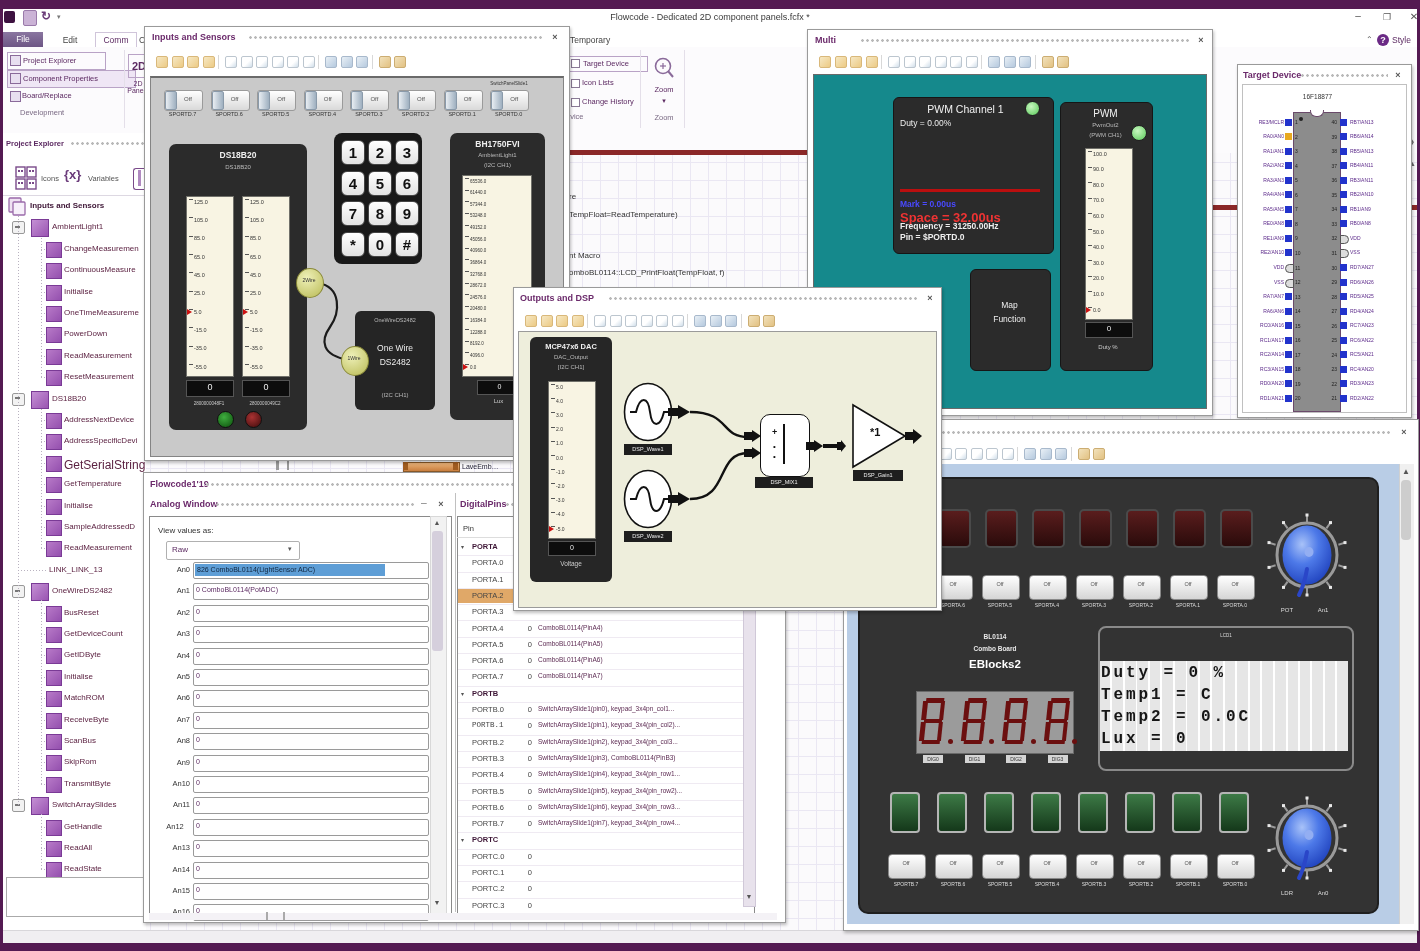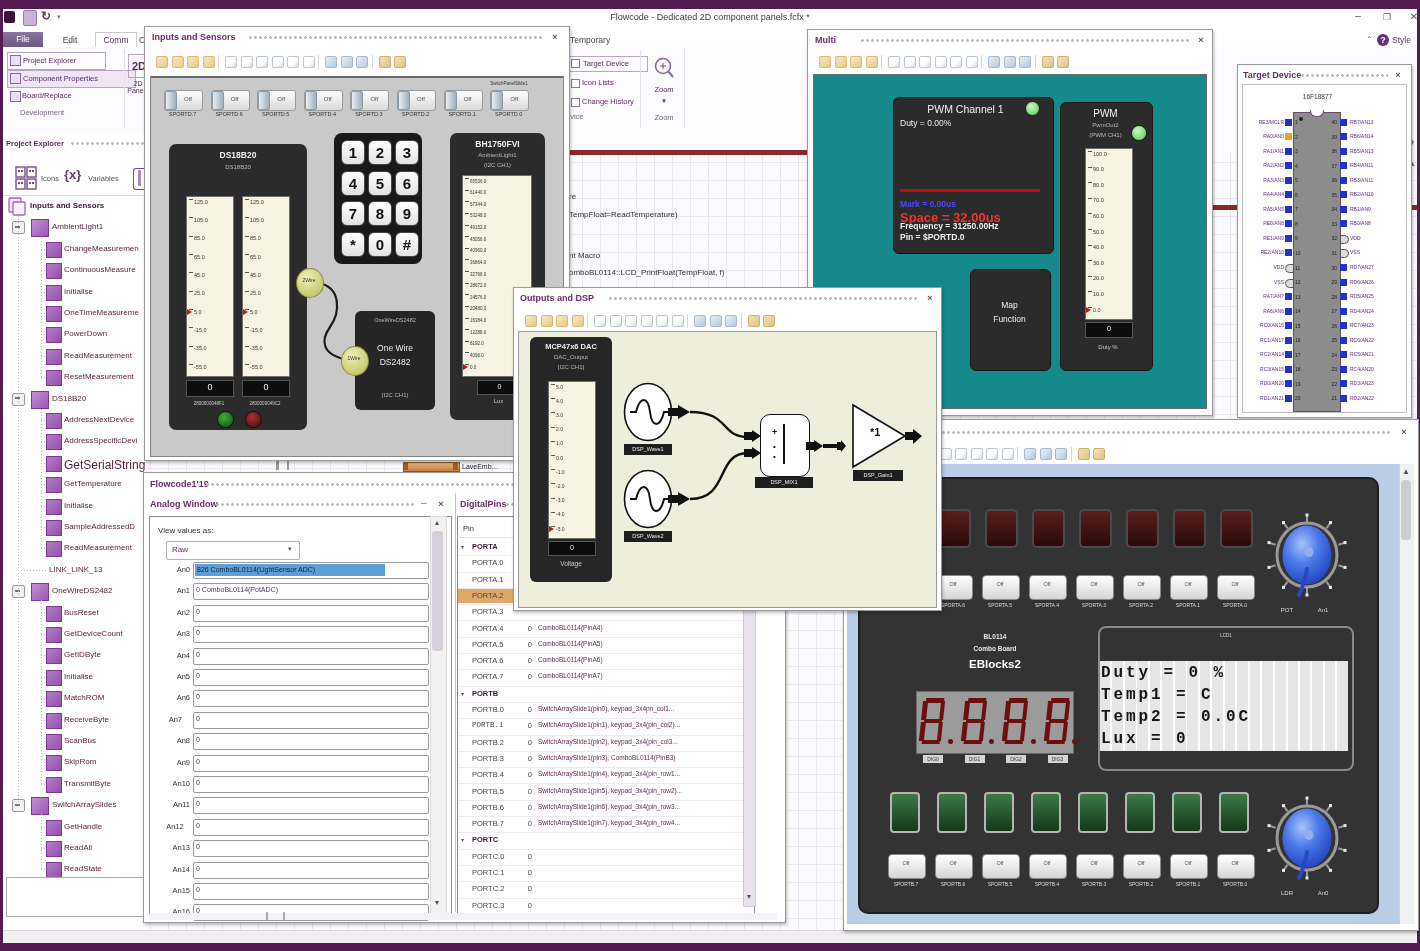--- a/index.html
+++ b/index.html
@@ -813,21 +813,21 @@
 <div class="ab" style="left:196px;top:629.2px;width:225px;height:9px;font-size:7px;color:#5c2a62;">0</div>
 <div class="ab" style="left:160px;top:650.6px;width:30px;height:9px;font-size:7.5px;color:#333;text-align:right;">An4</div>
 <div class="ab" style="left:193px;top:647.6px;width:234px;height:15px;background:#fff;border:1px solid #9a9a9a;border-radius:2px;overflow:hidden;"></div>
 <div class="ab" style="left:196px;top:650.6px;width:225px;height:9px;font-size:7px;color:#5c2a62;">0</div>
 <div class="ab" style="left:160px;top:672.0px;width:30px;height:9px;font-size:7.5px;color:#333;text-align:right;">An5</div>
 <div class="ab" style="left:193px;top:669.0px;width:234px;height:15px;background:#fff;border:1px solid #9a9a9a;border-radius:2px;overflow:hidden;"></div>
 <div class="ab" style="left:196px;top:672.0px;width:225px;height:9px;font-size:7px;color:#5c2a62;">0</div>
 <div class="ab" style="left:160px;top:693.4px;width:30px;height:9px;font-size:7.5px;color:#333;text-align:right;">An6</div>
 <div class="ab" style="left:193px;top:690.4px;width:234px;height:15px;background:#fff;border:1px solid #9a9a9a;border-radius:2px;overflow:hidden;"></div>
 <div class="ab" style="left:196px;top:693.4px;width:225px;height:9px;font-size:7px;color:#5c2a62;">0</div>
-<div class="ab" style="left:152px;top:714.8px;width:30px;height:9px;font-size:7.5px;color:#333;text-align:right;">An7</div>
+<div class="ab" style="left:160px;top:714.8px;width:30px;height:9px;font-size:7.5px;color:#333;text-align:right;">An7</div>
 <div class="ab" style="left:193px;top:711.8px;width:234px;height:15px;background:#fff;border:1px solid #9a9a9a;border-radius:2px;overflow:hidden;"></div>
 <div class="ab" style="left:196px;top:714.8px;width:225px;height:9px;font-size:7px;color:#5c2a62;">0</div>
 <div class="ab" style="left:160px;top:736.2px;width:30px;height:9px;font-size:7.5px;color:#333;text-align:right;">An8</div>
 <div class="ab" style="left:193px;top:733.2px;width:234px;height:15px;background:#fff;border:1px solid #9a9a9a;border-radius:2px;overflow:hidden;"></div>
 <div class="ab" style="left:196px;top:736.2px;width:225px;height:9px;font-size:7px;color:#5c2a62;">0</div>
 <div class="ab" style="left:160px;top:757.6px;width:30px;height:9px;font-size:7.5px;color:#333;text-align:right;">An9</div>
 <div class="ab" style="left:193px;top:754.6px;width:234px;height:15px;background:#fff;border:1px solid #9a9a9a;border-radius:2px;overflow:hidden;"></div>
 <div class="ab" style="left:196px;top:757.6px;width:225px;height:9px;font-size:7px;color:#5c2a62;">0</div>
 <div class="ab" style="left:160px;top:779.0px;width:30px;height:9px;font-size:7.5px;color:#333;text-align:right;">An10</div>
 <div class="ab" style="left:193px;top:776.0px;width:234px;height:15px;background:#fff;border:1px solid #9a9a9a;border-radius:2px;overflow:hidden;"></div>

